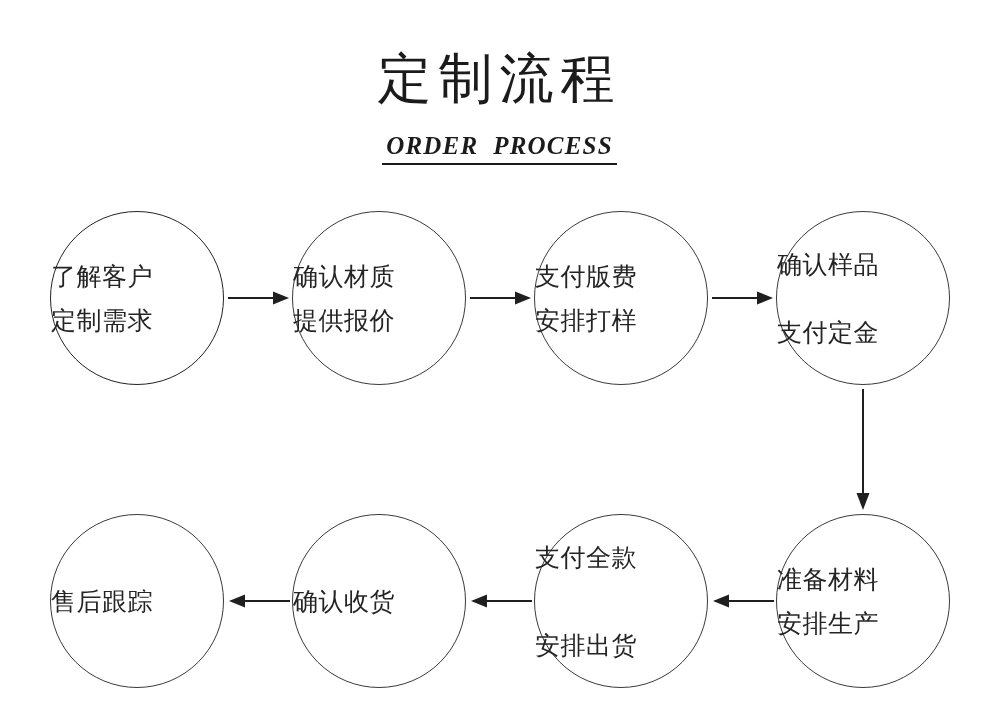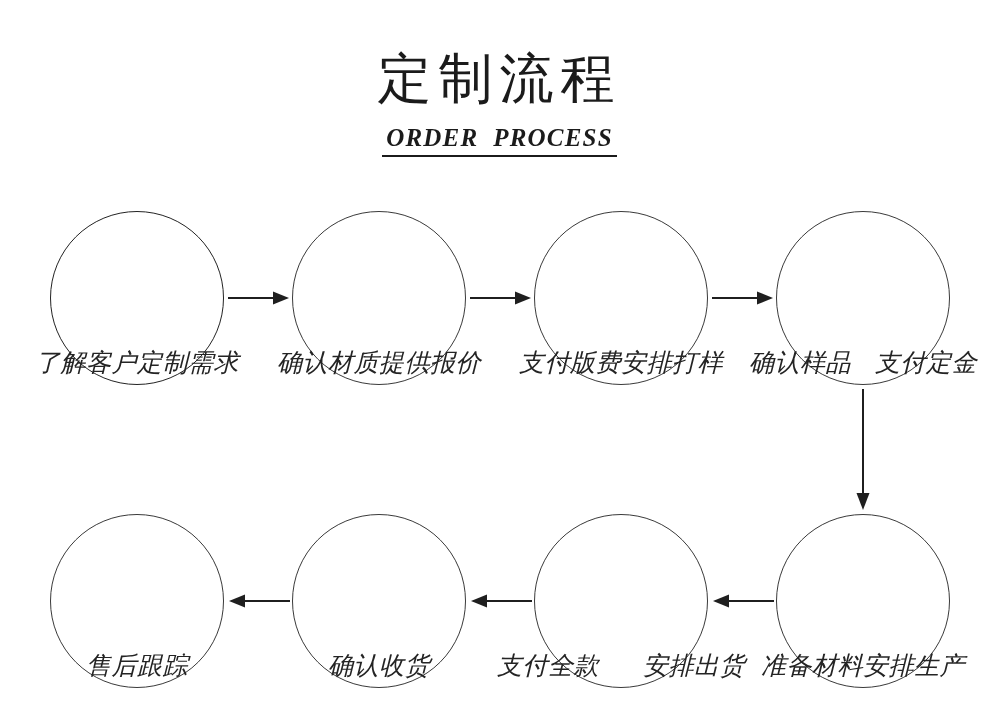--- a/index.html
+++ b/index.html
@@ -29,21 +29,21 @@
   #title-cn {
     font-family: "Liberation Serif", "DejaVu Serif", serif;
     font-size: 54px;
     line-height: 1.0;
     letter-spacing: 7px;
     color: #1b1b1b;
     font-weight: 400;
     white-space: nowrap;
   }
   #subtitle-wrap {
-    margin-top: 18px;
+    margin-top: 26px;
     display: inline-block;
   }
   #subtitle-en {
     font-family: "Liberation Serif", "DejaVu Serif", serif;
     font-style: italic;
     font-weight: 700;
     font-size: 25px;
     letter-spacing: 1.2px;
     color: #1b1b1b;
     white-space: pre;
@@ -53,23 +53,23 @@
   }
 
   
   .node {
     position: absolute;
     border: 1.4px solid #3a3a3a;
     border-radius: 50%;
     box-sizing: border-box;
     background: #ffffff;
     display: flex;
-    align-items: flex-end;
+    flex-direction: column;
+    align-items: flex-start;
     justify-content: center;
-    font-style: italic;
   }
   .node.emphasis {
     border-color: #232323;
     border-width: 1.7px;
   }
   .node-line {
     font-family: "Liberation Sans", "DejaVu Sans", sans-serif;
     font-size: 25px;
     line-height: 44px;
     color: #242424;

